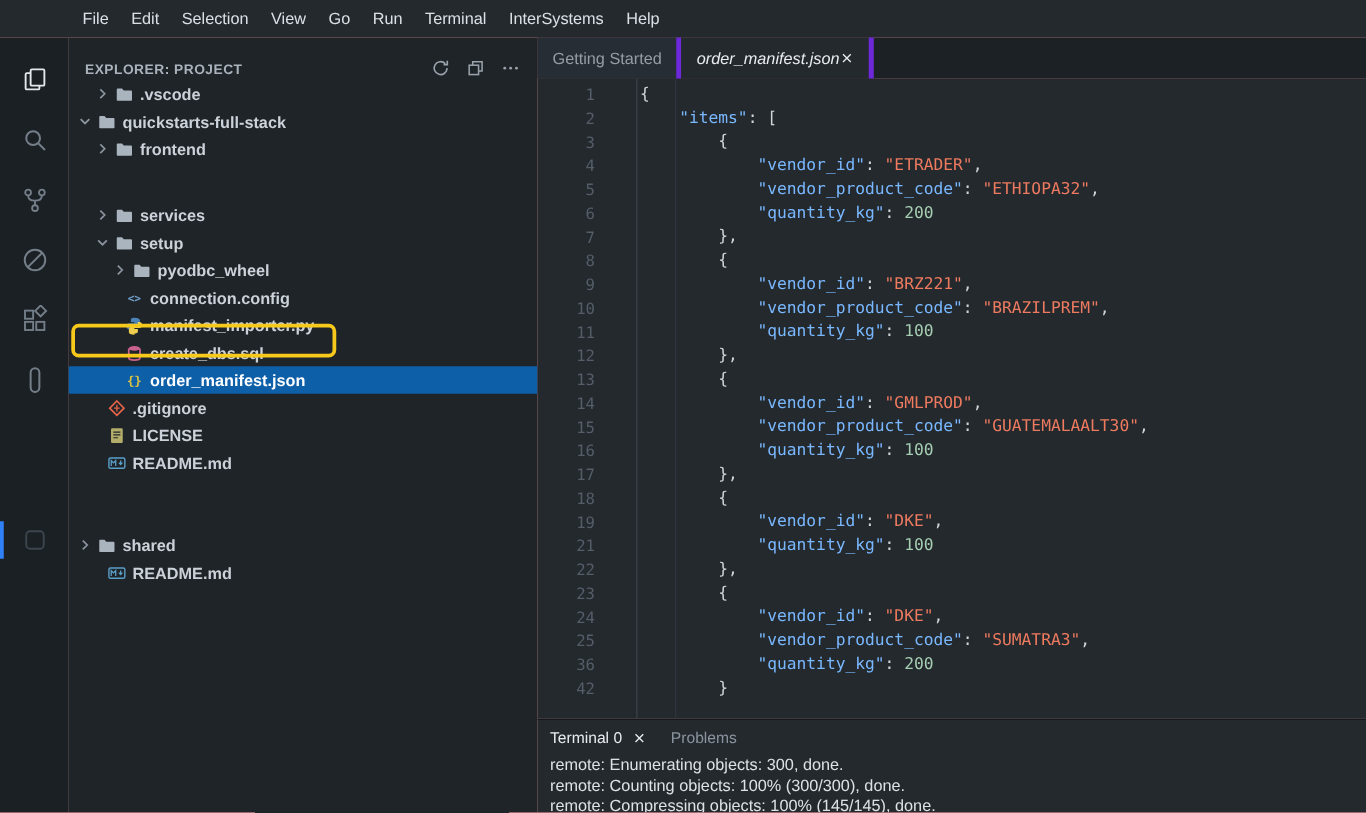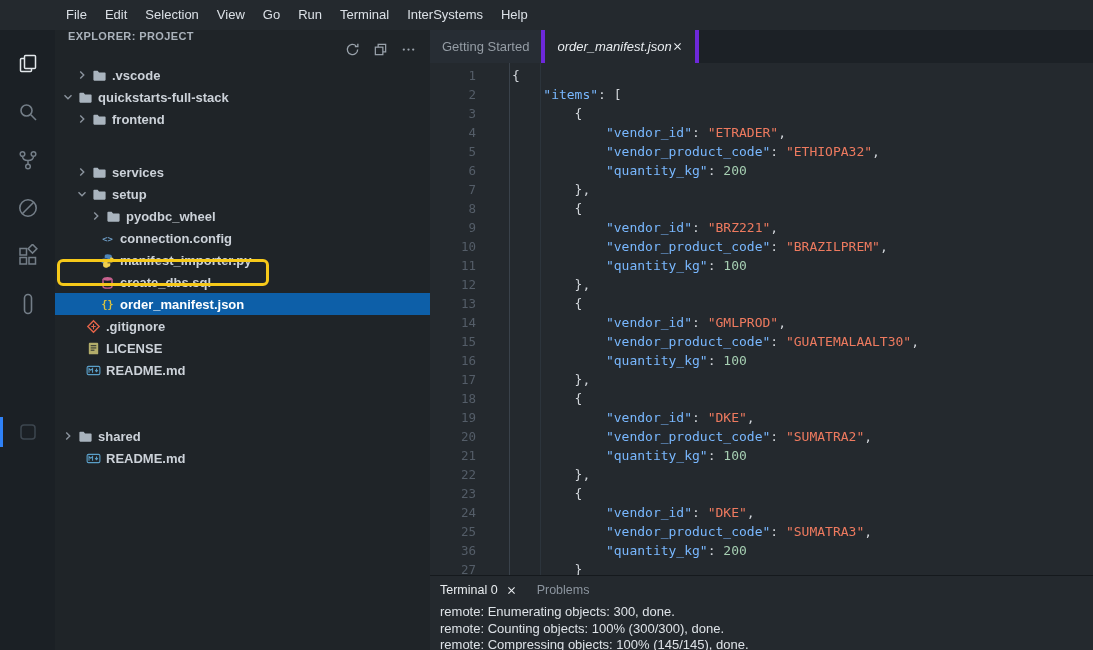--- a/index.html
+++ b/index.html
@@ -19,21 +19,21 @@
                  padding-top:10px; flex:none; }
   .ab-item { width:55px; height:48px; display:flex; align-items:center; justify-content:center;
              color:#747e88; position:relative; cursor:pointer; }
   .ab-item.active { color:#e3e8ec; }
   .ab-item.gap { margin-top:80px; color:#3d464f; }
   .ab-item.indicator::before { content:""; position:absolute; left:0; top:9px; bottom:9px; width:3px; background:#2f81f7; }
   .icn { display:inline-flex; align-items:center; justify-content:center; }
 
   
   .sidebar { width:375px; background:#1f2428; position:relative; flex:none; color:#ccd2d9; }
-  .sidebar-header { height:32px; display:flex; align-items:flex-start; padding:0 14px 0 13px;flex-direction:column; }
+  .sidebar-header { height:32px; display:flex; align-items:flex-end; padding:0 14px 0 13px; }
   .sidebar-title { font-size:11px; font-weight:700; letter-spacing:.4px; color:#aab2bb; }
   .sidebar-actions { margin-left:auto; display:flex; gap:13px; color:#9aa3ac; }
   .sb-action { cursor:pointer; display:inline-flex; }
   .tree { padding-top:2px; }
   .row { height:22px; display:flex; align-items:center; font-size:13px; font-weight:600;
          white-space:nowrap; cursor:pointer; color:#ccd2d9; }
   .row .twist { width:16px; flex:none; display:inline-flex; align-items:center; color:#8b949e; }
   .row .ficon { width:16px; height:16px; flex:none; margin-right:5px; display:inline-flex;
                 align-items:center; justify-content:center; }
   .row.sel { background:#0d5fa8; color:#ffffff; }
@@ -427,24 +427,20 @@
             </div>
             <div class="cl">
               <span class="ln">18</span>
               <span class="lc"><span class="tk-punc">        {</span></span>
             </div>
             <div class="cl">
               <span class="ln">19</span>
               <span class="lc"><span class="tk-punc">            </span><span class="tk-key">"vendor_id"</span><span class="tk-punc">: </span><span class="tk-str">"DKE"</span><span class="tk-punc">,</span></span>
             </div>
             <div class="cl">
-              <span class="ln">20</span>
-              <span class="lc"><span class="tk-punc">            </span><span class="tk-key">"vendor_product_code"</span><span class="tk-punc">: </span><span class="tk-str">"SUMATRA2"</span><span class="tk-punc">,</span></span>
-            </div>
-            <div class="cl">
               <span class="ln">21</span>
               <span class="lc"><span class="tk-punc">            </span><span class="tk-key">"quantity_kg"</span><span class="tk-punc">: </span><span class="tk-num">100</span></span>
             </div>
             <div class="cl">
               <span class="ln">22</span>
               <span class="lc"><span class="tk-punc">        },</span></span>
             </div>
             <div class="cl">
               <span class="ln">23</span>
               <span class="lc"><span class="tk-punc">        {</span></span>
@@ -455,21 +451,21 @@
             </div>
             <div class="cl">
               <span class="ln">25</span>
               <span class="lc"><span class="tk-punc">            </span><span class="tk-key">"vendor_product_code"</span><span class="tk-punc">: </span><span class="tk-str">"SUMATRA3"</span><span class="tk-punc">,</span></span>
             </div>
             <div class="cl">
               <span class="ln">36</span>
               <span class="lc"><span class="tk-punc">            </span><span class="tk-key">"quantity_kg"</span><span class="tk-punc">: </span><span class="tk-num">200</span></span>
             </div>
             <div class="cl">
-              <span class="ln">27</span>
+              <span class="ln">42</span>
               <span class="lc"><span class="tk-punc">        }</span></span>
             </div>
           </div>
       </div>
       <div class="panel">
         <div class="panel-tabs" id="paneltabs">
             <div class="panel-tab active">
               <span class="lbl">Terminal 0</span>
               <span class="icn">
                 <svg width="11" height="11" viewBox="0 0 16 16" fill="none" stroke="currentColor" stroke-width="1.6">

